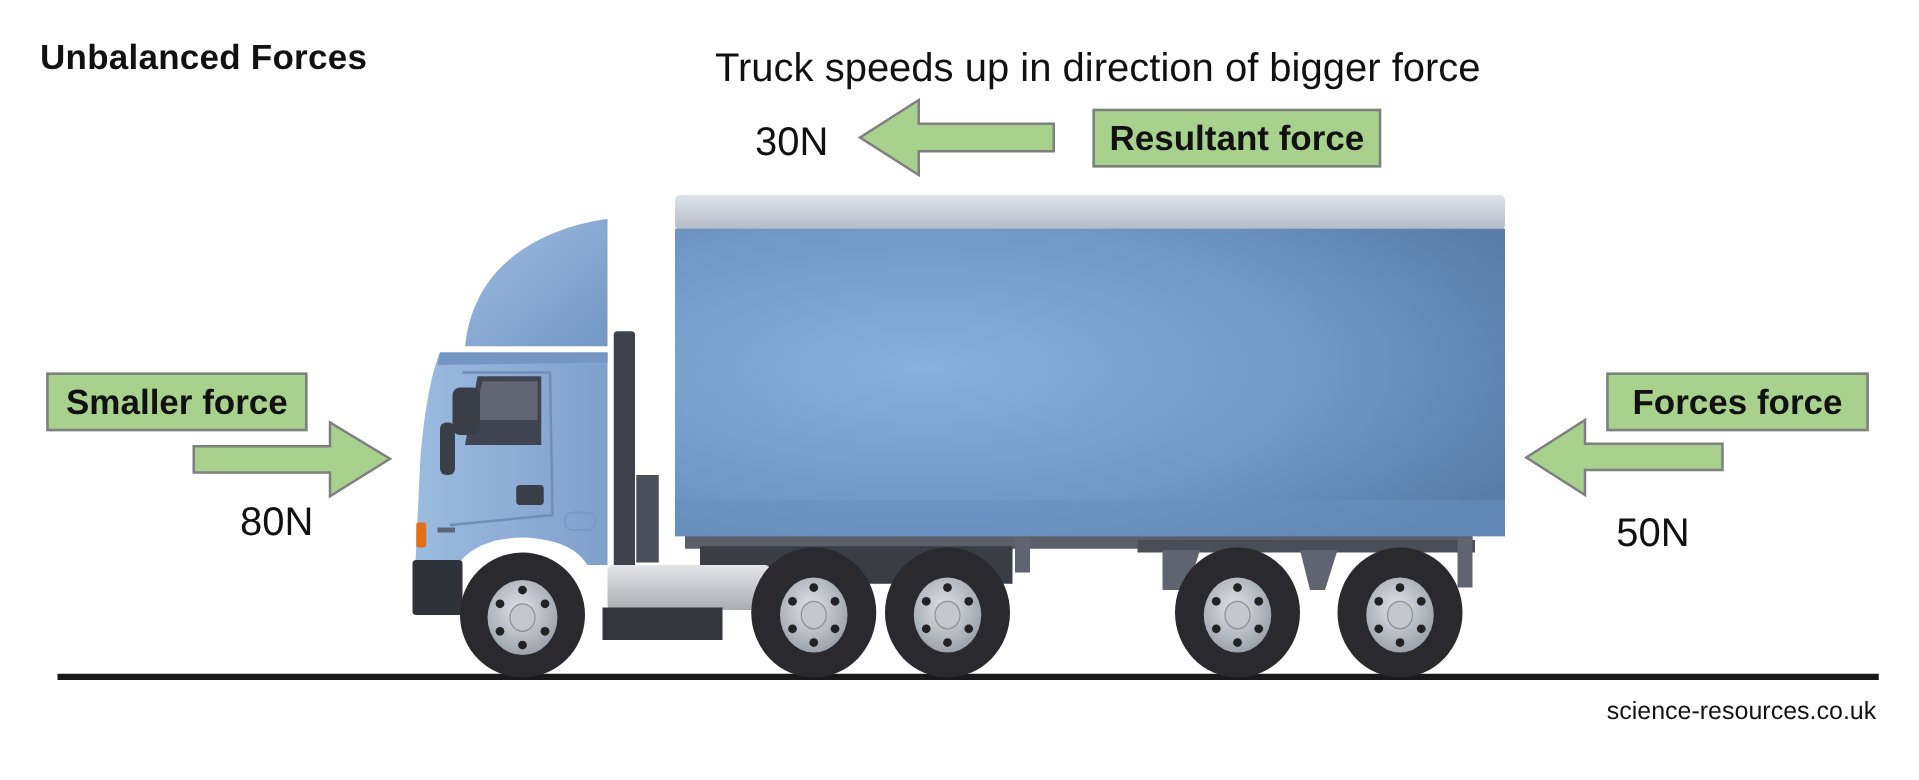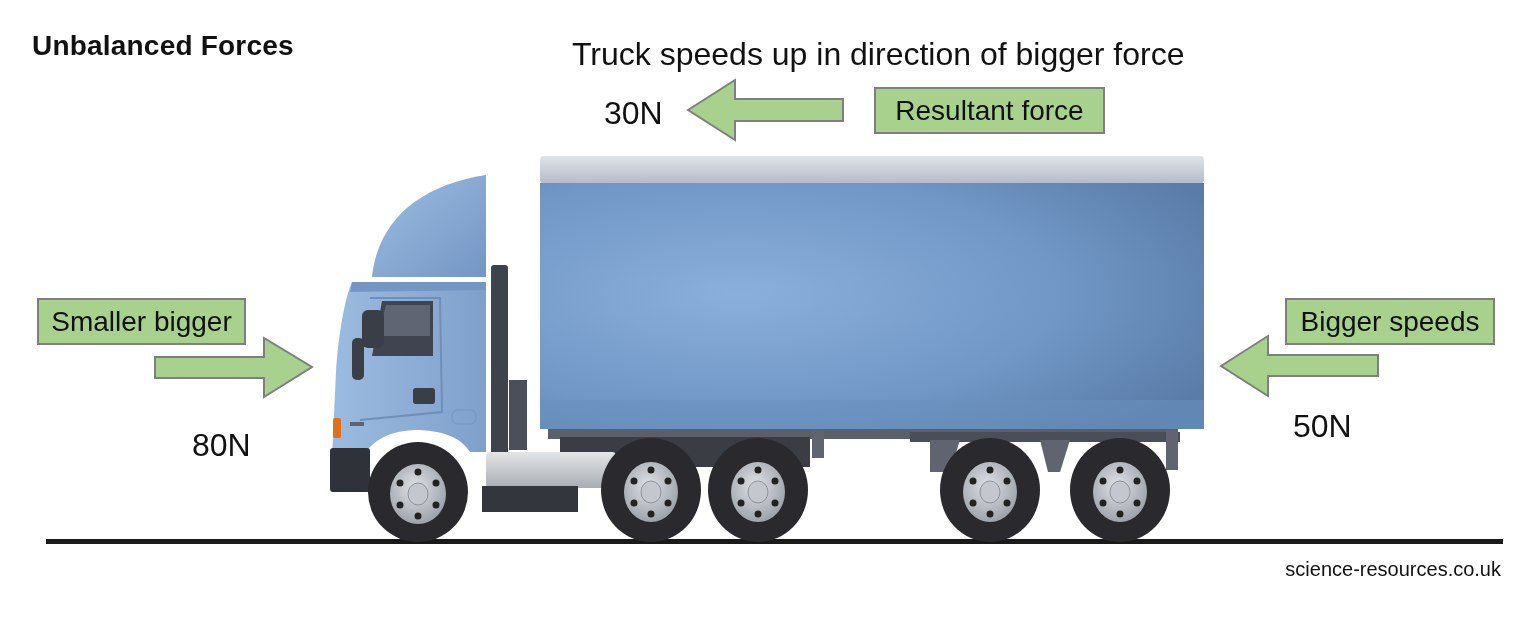--- a/index.html
+++ b/index.html
@@ -2,21 +2,21 @@
 <html><head>
 <meta charset="utf-8">
 <style>
   html, body { margin: 0; padding: 0; background: #ffffff; }
   body { width: 1535px; height: 624px; position: relative; overflow: hidden;
          font-family: "Liberation Sans", "DejaVu Sans", sans-serif; color: #111; }
   .abs { position: absolute; }
   .title { left: 32px; top: 30px; font-size: 28px; font-weight: bold; letter-spacing: 0.2px; }
   .subtitle { left: 572px; top: 36px; font-size: 32px; }
   .label-box { background: #a9d18e; border: 2px solid #7f7f7f; box-sizing: border-box;
-               font-size: 28px; display: flex; align-items: center; justify-content: center; }
+               font-size: 28px; display: flex; align-items: center; justify-content: center; font-weight: bold; }
   .value { font-size: 32px; }
   .credit { right: 34px; top: 558px; font-size: 20px; }
   svg.art { position: absolute; left: 0; top: 0; }
 </style>
 </head>
 <body>
 
 <div class="abs title">Unbalanced Forces</div>
 <div class="abs subtitle">Truck speeds up in direction of bigger force</div>
 
@@ -160,19 +160,19 @@
         <circle cx="1137" cy="481" r="3.5"></circle>
       <circle cx="1103" cy="503" r="3.5"></circle>
         <circle cx="1137" cy="503" r="3.5"></circle>
     </g>
   </g>
 </svg>
 
 <div class="abs value" style="left:604px; top:95px;">30N</div>
 <div class="abs label-box" style="left:874px; top:87px; width:231px; height:47px;">Resultant force</div>
 
-<div class="abs label-box" style="left:37px; top:298px; width:209px; height:47px;">Smaller bigger</div>
-<div class="abs value" style="left:192px; top:399px;margin-top:28px;">80N</div>
+<div class="abs label-box" style="left:37px; top:298px; width:209px; height:47px;">Smaller force</div>
+<div class="abs value" style="left:192px; top:399px;">80N</div>
 
-<div class="abs label-box" style="left:1285px; top:298px; width:210px; height:47px;">Bigger speeds</div>
+<div class="abs label-box" style="left:1285px; top:298px; width:210px; height:47px;">Forces force</div>
 <div class="abs value" style="left:1293px; top:408px;">50N</div>
 
 <div class="abs credit">science-resources.co.uk</div>
 
 </body></html>

